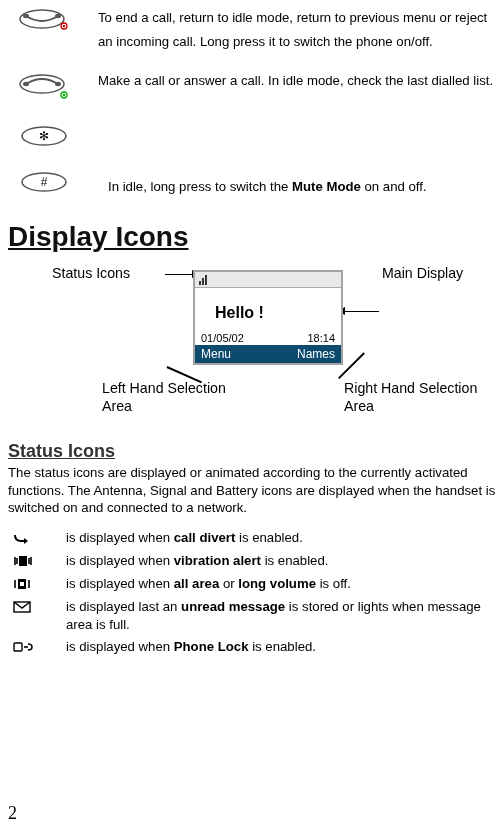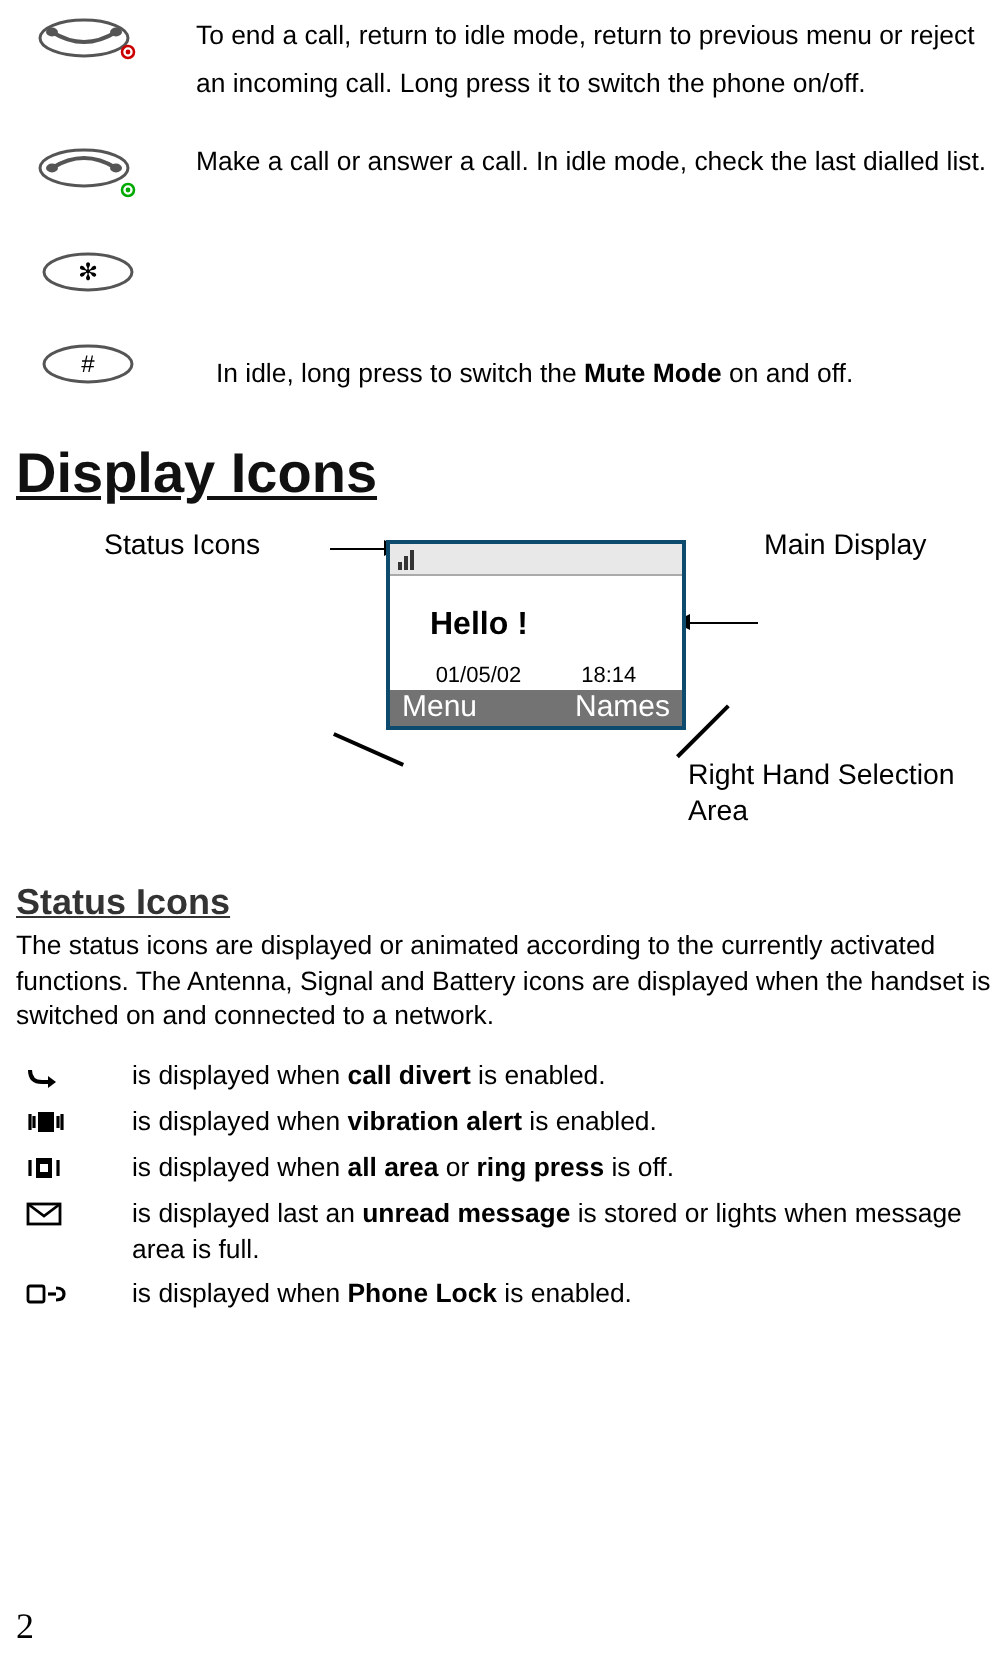--- a/index.html
+++ b/index.html
@@ -29,21 +29,21 @@
     .display-block {
       position: relative;
       width: 492px;
       height: 170px;
       margin-bottom: 6px;
     }
     .phone-screen {
       position: absolute;
       left: 185px; top: 5px;
       width: 150px; height: 95px;
-      border: 2px solid #0c4a6e;
+      border: 2px solid #a3a3a3;
       background: #fff;
       display: flex; flex-direction: column;
     }
     .statusbar {
       height: 16px;
       background: #e8e8e8;
       border-bottom: 1px solid #aaa;
       display: flex; align-items: center;
       padding: 0 4px;
       gap: 3px;
@@ -54,35 +54,35 @@
       align-items: center;
       justify-content: flex-start;
       padding-left: 20px;
       padding-top: 6px;
       font-family: Arial, sans-serif;
       font-size: 16px;
       font-weight: bold;
     }
     .date-row {
       display: flex;
-      justify-content: center;
+      justify-content: space-between;
       padding: 0 6px 1px 6px;
       font-family: Arial, sans-serif;
       font-size: 11px;
       gap: 30px;
     }
     .softkey-row {
       height: 18px;
-      background: #737373;
+      background: #0c4a6e;
       display: flex;
       justify-content: space-between;
       align-items: center;
       padding: 0 6px;
       color: #fff;
-      font-size: 15px;
+      font-size: 12px;
     }
     .label {
       position: absolute;
       font-size: 14.2px;
       line-height: 1.25;
     }
     .arrow-line {
       position: absolute;
       background: #000;
     }
@@ -174,20 +174,21 @@
     <div class="key-text" style="padding-top:8px; padding-left:10px"><span>In idle, long press to switch the </span><b>Mute Mode</b><span> on and off.</span></div>
   </div>
 
 </div>
 
 <div class="h1">Display Icons</div>
 
 <div class="display-block">
   <div class="label" style="left:44px; top:0">Status Icons</div>
   <div class="label" style="left:374px; top:40">Main Display</div>
+  <div class="label" style="left:94px; top:115px; width:130px">Left Hand Selection  Area</div>
   <div class="label" style="left:336px; top:115px; width:165px">Right Hand Selection Area</div>
 
   <div class="arrow-line" style="left:157px; top:9px; width:28px; height:1.5px"></div>
   <div class="arrowhead" style="left:184px; top:5px; border-left:8px solid #000; border-top:4px solid transparent; border-bottom:4px solid transparent"></div>
 
   <div class="arrow-line" style="left:336px; top:46px; width:35px; height:1.5px"></div>
   <div class="arrowhead" style="left:329px; top:42px; border-right:8px solid #000; border-top:4px solid transparent; border-bottom:4px solid transparent"></div>
 
   <div class="arrow-line" style="left:159px; top:101px; width:38px; height:1.5px; transform:rotate(24deg); transform-origin:left"></div>
   <div class="arrowhead" style="left:196px; top:85px; border-bottom:8px solid #000; border-left:4px solid transparent; border-right:4px solid transparent"></div>
@@ -246,21 +247,21 @@
 
   <div class="status-item">
     <div class="status-icon">
       <svg width="20" height="14">
         <rect x="6" y="2" width="8" height="10" fill="#000"></rect>
         <line x1="3" y1="3" x2="3" y2="11" stroke="#000" stroke-width="1.6"></line>
         <line x1="17" y1="3" x2="17" y2="11" stroke="#000" stroke-width="1.6"></line>
         <rect x="8" y="5" width="4" height="4" fill="#fff"></rect>
       </svg>
     </div>
-    <div class="status-text"><span>is displayed when </span><b>all area</b><span> or </span><b>ring press</b><span> is off.</span></div>
+    <div class="status-text"><span>is displayed when </span><b>all area</b><span> or </span><b>long volume</b><span> is off.</span></div>
   </div>
 
   <div class="status-item">
     <div class="status-icon">
       <svg width="20" height="14">
         <rect x="2" y="2" width="16" height="10" fill="none" stroke="#000" stroke-width="1.4"></rect>
         <path d="M2 2 L10 8 L18 2" fill="none" stroke="#000" stroke-width="1.4"></path>
       </svg>
     </div>
     <div class="status-text"><span>is displayed last an </span><b>unread message</b><span> is stored or lights when message area is full.</span></div>

